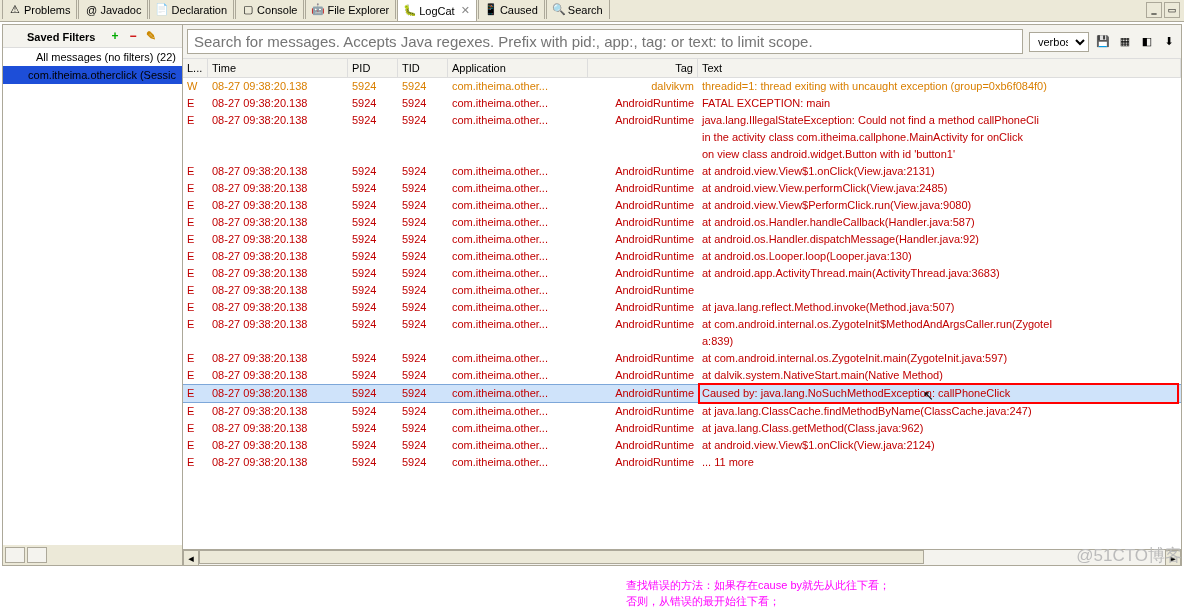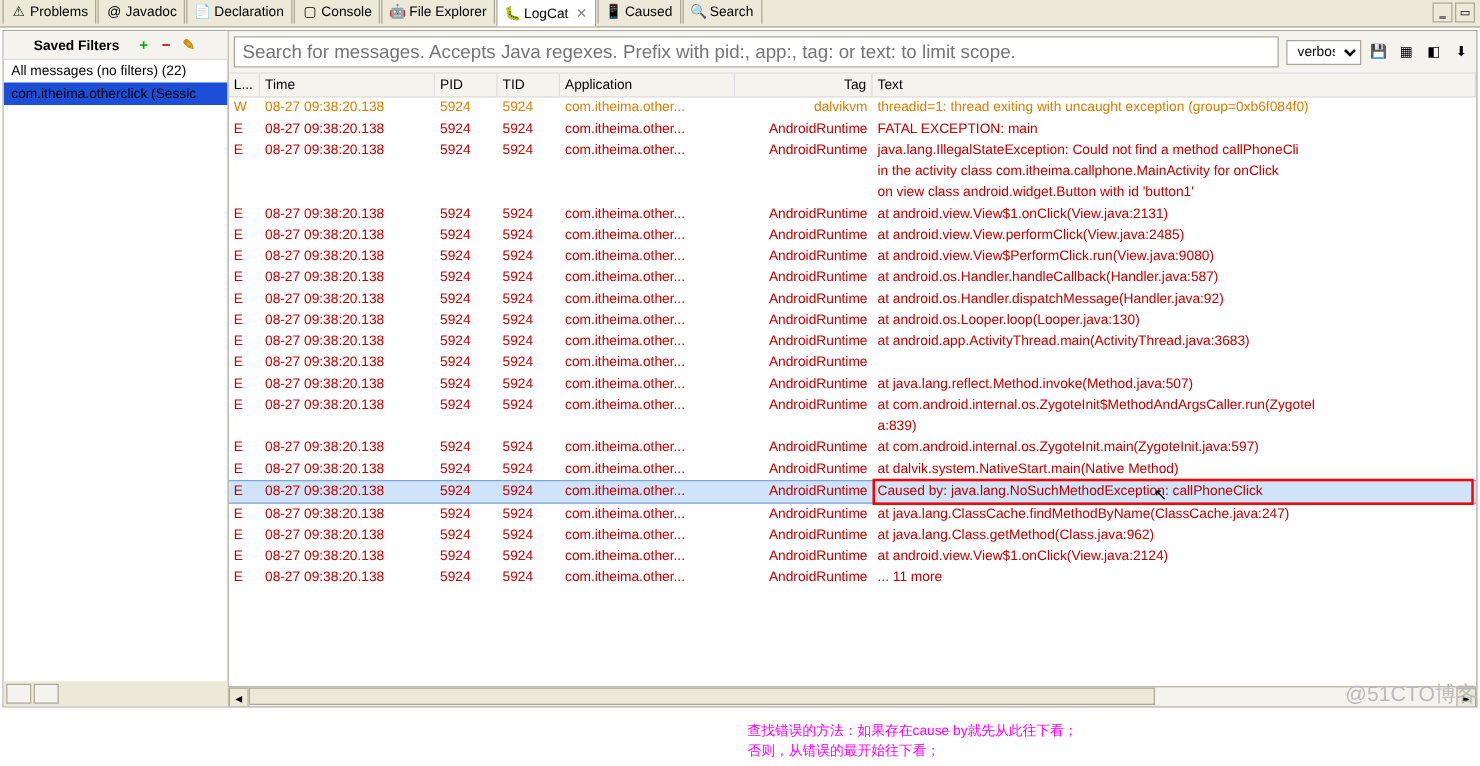--- a/index.html
+++ b/index.html
@@ -13,21 +13,21 @@
 .toolbar-btn { width: 16px; height: 16px; border: 1px solid #aca899; background: #ece9d8; display: flex; align-items: center; justify-content: center; font-size: 9px; }
 .main { display: flex; height: 542px; border: 1px solid #aca899; margin: 2px; }
 .sidebar { width: 180px; border-right: 1px solid #aca899; background: #fff; display: flex; flex-direction: column; }
 .sidebar-header { display: flex; justify-content: space-between; align-items: flex-end; padding: 4px 24px; border-bottom: 1px solid #ddd; background: #f4f3ee; }
 .sidebar-header-title { font-weight: bold; }
 .sidebar-icons { display: flex; gap: 4px; }
 .sb-icon { width: 14px; height: 14px; display: inline-flex; align-items: center; justify-content: center; font-size: 12px; font-weight: bold; }
 .plus { color: #0a0; }
 .minus { color: #c00; }
 .pencil { color: #c80; }
-.sidebar-list { flex: 1; overflow: hidden; }
+.sidebar-list { flex: 1; overflow: hidden; text-align: right; }
 .sidebar-item { padding: 3px 6px; cursor: pointer; white-space: nowrap; overflow: hidden; text-overflow: ellipsis; }
 .sidebar-item.selected { background: #1d4ed8; }
 .content { flex: 1; display: flex; flex-direction: column; overflow: hidden; }
 .search-row { display: flex; padding: 4px; gap: 6px; align-items: center; background: #f4f3ee; border-bottom: 1px solid #ddd; }
 .search-input { flex: 1; border: 1px solid #aca899; padding: 3px 6px; font-size: 15px; color: #888; }
 .verbose { border: 1px solid #aca899; padding: 2px 4px; background: #fff; width: 60px; }
 .tool-icon { width: 16px; height: 16px; display: inline-flex; align-items: center; justify-content: center; border: 1px solid transparent; }
 .log-header { display: flex; background: #f4f3ee; border-bottom: 1px solid #ddd; font-weight: normal; }
 .log-header div { padding: 3px 4px; border-right: 1px solid #ddd; }
 .col-level { width: 25px; }
@@ -45,21 +45,21 @@
 .log-row.highlighted { background: #cfe3fa; border-top: 1px solid #7da7d9; border-bottom: 1px solid #7da7d9; }
 .log-row.highlighted .col-text { position: relative; }
 .redbox { border: 2px solid #ff0000; position: absolute; left: 0; top: -2px; right: 2px; bottom: -2px; pointer-events: none; }
 .scrollbar-h { height: 16px; background: #ece9d8; border-top: 1px solid #aca899; display: flex; }
 .sb-arrow { width: 16px; height: 16px; background: #ece9d8; border: 1px solid #aca899; display: flex; align-items: center; justify-content: center; }
 .sb-track { flex: 1; background: #f4f3ee; position: relative; }
 .sb-thumb { position: absolute; height: 14px; background: #ece9d8; border: 1px solid #aca899; top: 0; }
 .bottom-icons { display: flex; padding: 2px; gap: 2px; background: #ece9d8; }
 .bi { width: 20px; height: 16px; border: 1px solid #aca899; background: #f4f3ee; }
 .watermark { position: absolute; right: 2px; bottom: 46px; color: #bbb; font-size: 17px; }
-.note { position: absolute; left: 598px; bottom: 4px; color: #ff00ff; font-size: 12px; line-height: 16px; }
+.note { position: absolute; left: 626px; bottom: 4px; color: #ff00ff; font-size: 12px; line-height: 16px; }
 .cursor-arrow { position: absolute; font-size: 13px; color: #000; pointer-events: none; }
 </style>
 </head>
 <body>
 
 <div class="tabs">
   <div id="tabs-container" style="display:flex;">
       <div class="tab">
         <span class="tab-icon">⚠</span>
         <span>Problems</span>

